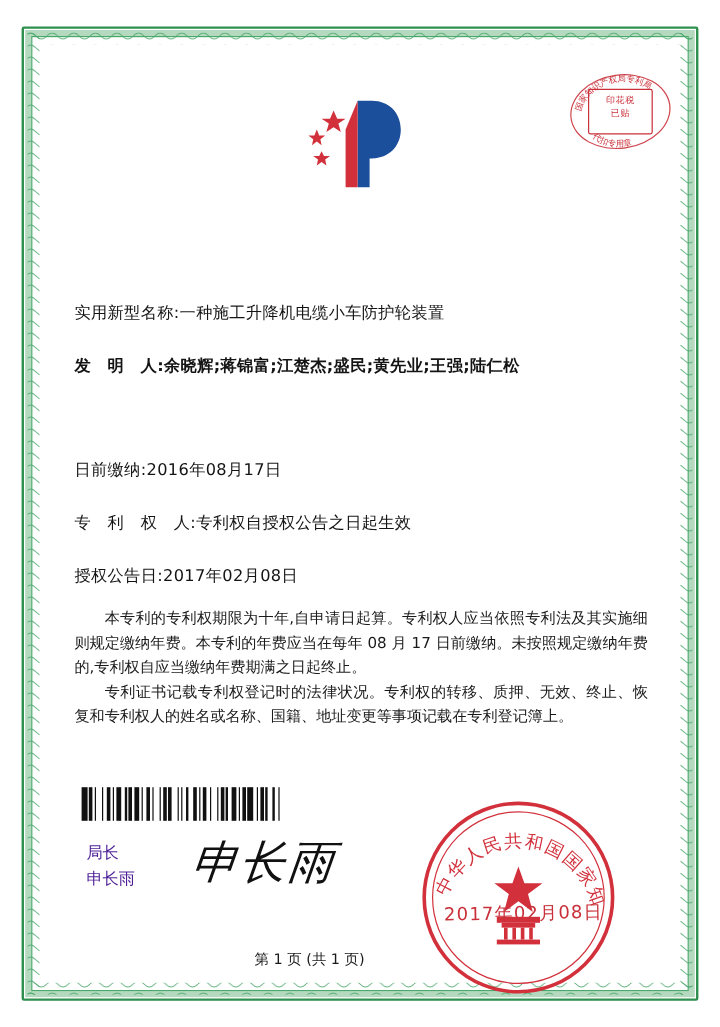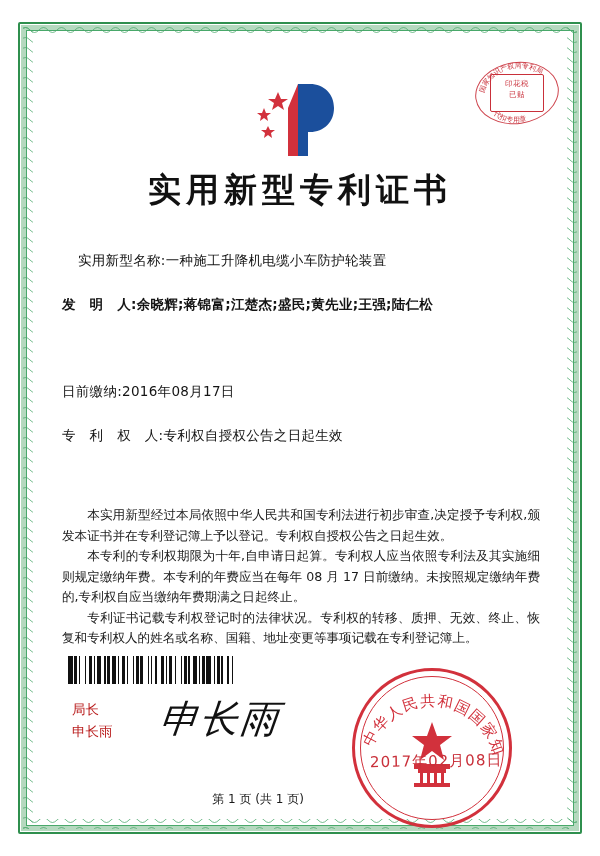--- a/index.html
+++ b/index.html
@@ -115,21 +115,21 @@
     position: absolute;
     left: 62px;
     font-size: 13.5px;
     color: #141414;
     font-family: "DejaVu Sans", sans-serif;
     white-space: nowrap;
   }
   .field .lbl { letter-spacing: .3px; }
   .field .val { letter-spacing: .3px; }
 
-  #f1 { top: 252px; margin-left: 16px; }
+  #f1 { top: 252px; }
   #f2 { top: 296px; font-weight: bold; }
   #f3 { top: 341px; }
   #f4 { top: 383px; }
   #f5 { top: 427px; }
   #f6 { top: 471px; }
 
   
   .body {
     position: absolute;
     left: 62px; top: 505px;
@@ -151,22 +151,22 @@
     align-items: stretch;
   }
   .barcode i { display: block; background: #111; height: 100%; }
 
   
   .sig-label {
     position: absolute;
     left: 72px; top: 700px;
     font-size: 13.5px;
     line-height: 22px;
-    color: #b91c1c;
-    font-family: Liberation Mono, monospace;
+    color: #4c1d95;
+    font-family: Liberation Sans, sans-serif;
   }
   .sig-hand {
     position: absolute;
     left: 160px; top: 694px;
     font-size: 38px;
     color: #111;
     font-family: "DejaVu Serif", serif;
     letter-spacing: 2px;
     transform: skewX(-6deg);
     font-style: italic;
@@ -250,37 +250,38 @@
       <text><textPath href="#arcTop" startOffset="8%">国家知识产权局专利局</textPath></text>
       <text><textPath href="#arcBot" startOffset="18%">代扣专用章</textPath></text>
     </svg>
     <div class="sq"></div>
     <div class="txt">
       <div>印花税</div>
       <div>已贴</div>
     </div>
   </div>
 
-  <div class="title">实用新型专利证书</div>
 
   <div class="field" id="f1">
     <span class="lbl">实用新型名称:</span><span class="val">一种施工升降机电缆小车防护轮装置</span>
   </div>
   <div class="field" id="f2">
     <span class="lbl">发　明　人:</span><span class="val">余晓辉;蒋锦富;江楚杰;盛民;黄先业;王强;陆仁松</span>
   </div>
   <div class="field" id="f4">
     <span class="lbl">日前缴纳:</span><span class="val">2016年08月17日</span>
   </div>
   <div class="field" id="f5">
     <span class="lbl">专　利　权　人:</span><span class="val">专利权自授权公告之日起生效</span>
   </div>
+  <div class="field" id="f6">
+    <span class="lbl">授权公告日:</span><span class="val">2017年02月08日</span>
+  </div>
 
   <div class="body">
-    <p>本实用新型经过本局依照中华人民共和国专利法进行初步审查,决定授予专利权,颁发本证书并在专利登记簿上予以登记。专利权自授权公告之日起生效。</p>
     <p>本专利的专利权期限为十年,自申请日起算。专利权人应当依照专利法及其实施细则规定缴纳年费。本专利的年费应当在每年 08 月 17 日前缴纳。未按照规定缴纳年费的,专利权自应当缴纳年费期满之日起终止。</p>
     <p>专利证书记载专利权登记时的法律状况。专利权的转移、质押、无效、终止、恢复和专利权人的姓名或名称、国籍、地址变更等事项记载在专利登记簿上。</p>
   </div>
 
   <div class="barcode" id="barcode">
       <i style="width:4.5px;background:#111"></i>
       <i style="width:1.5px;background:transparent"></i>
       <i style="width:3px;background:#111"></i>
       <i style="width:1.5px;background:transparent"></i>
       <i style="width:1.5px;background:#111"></i>

